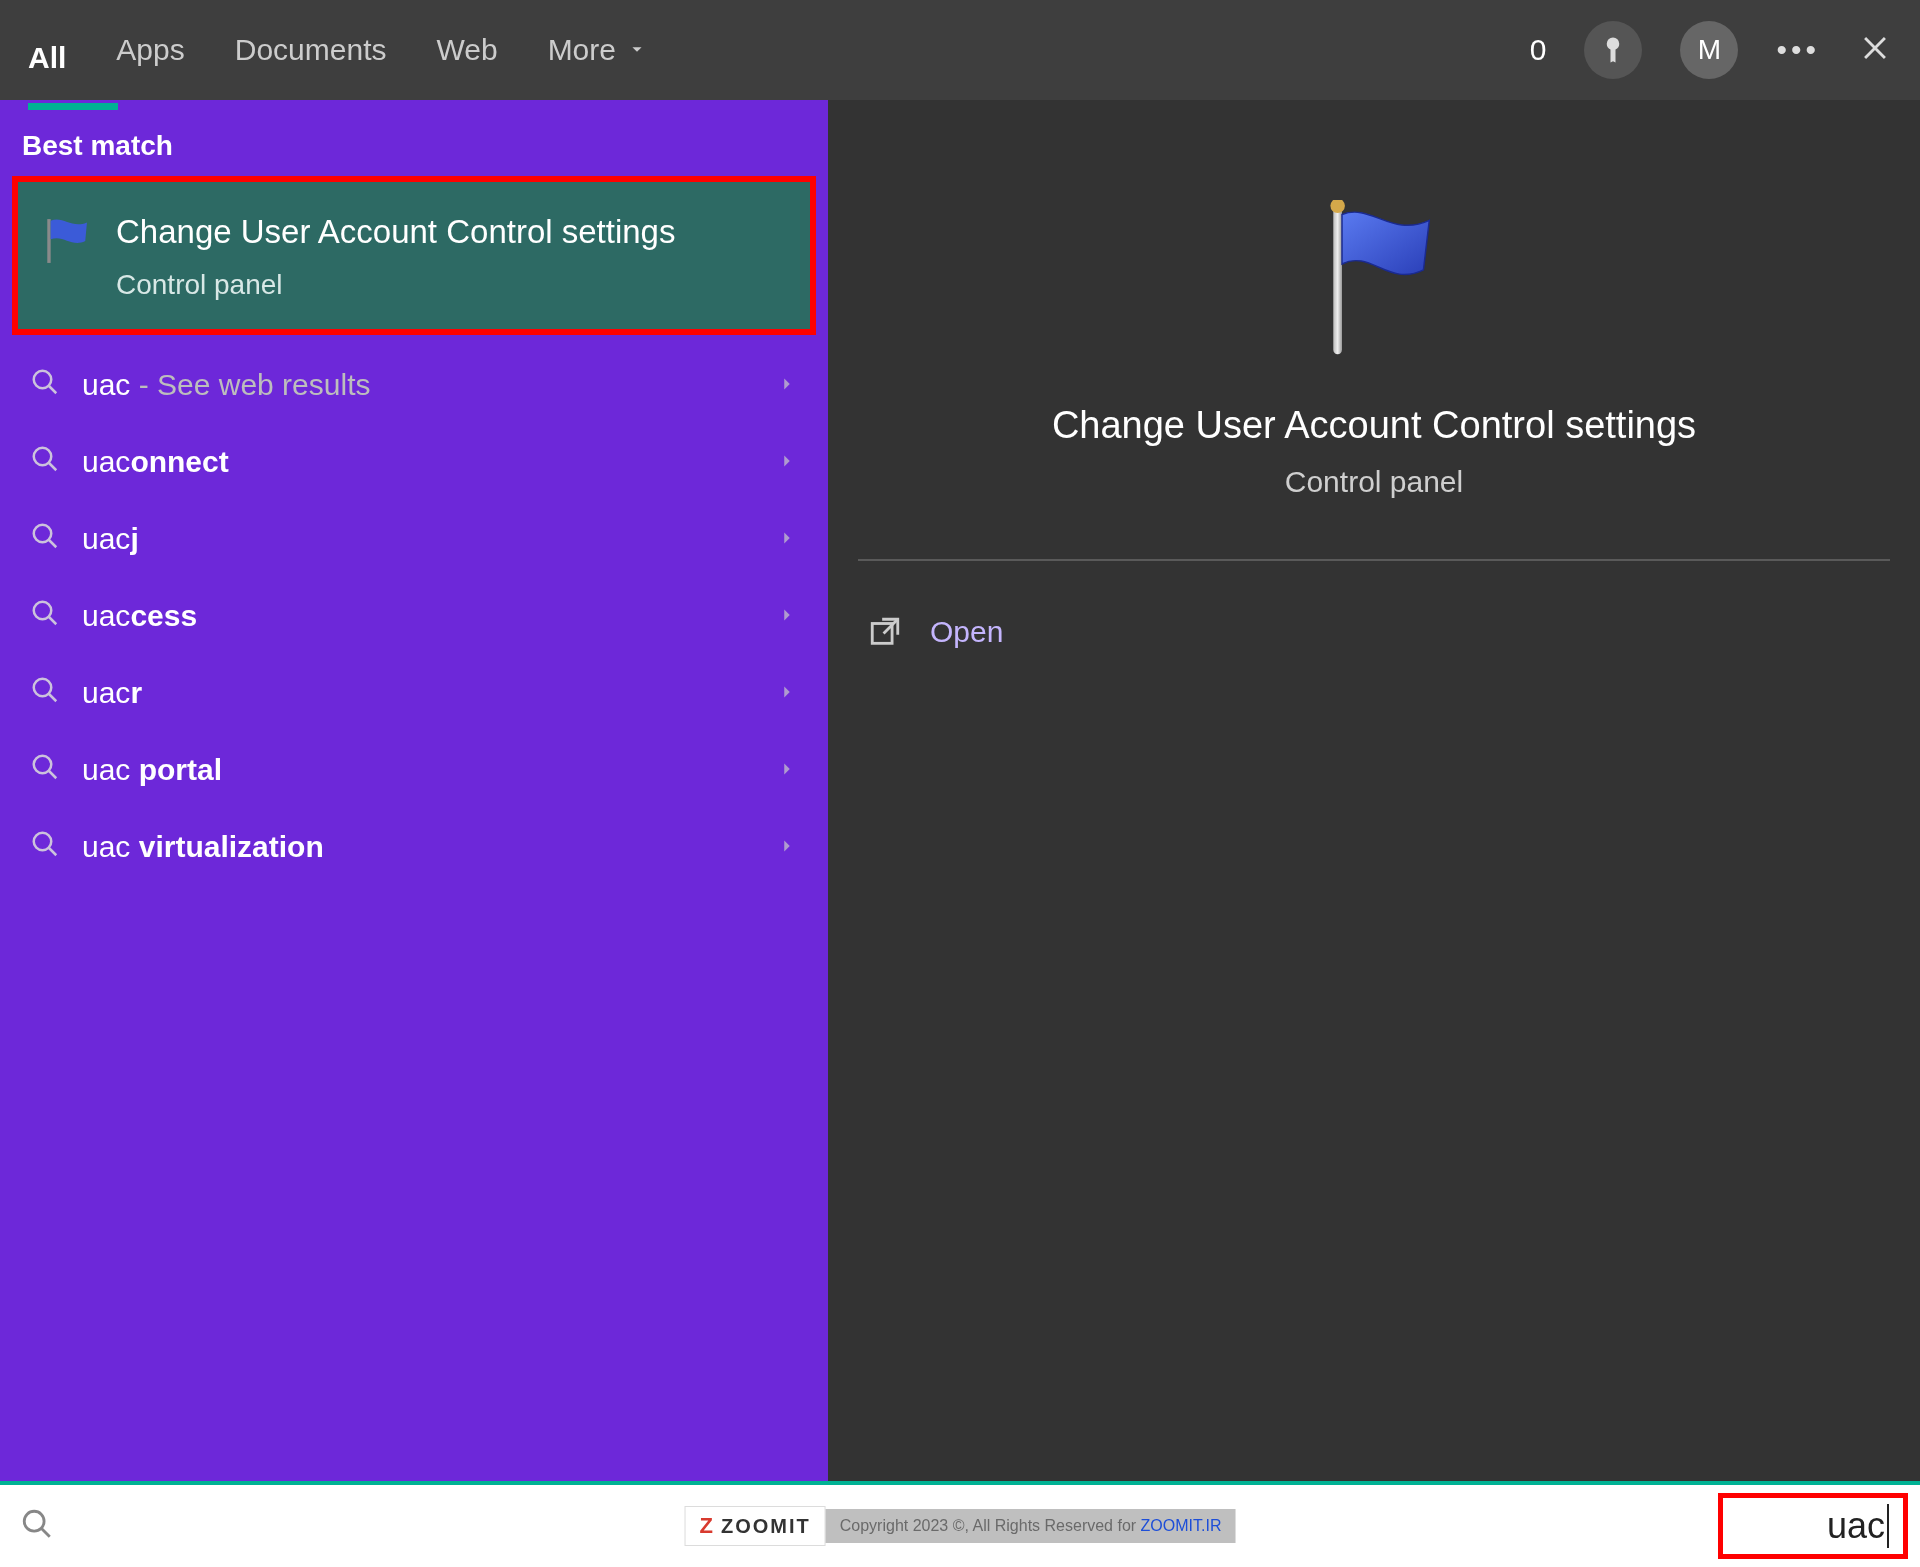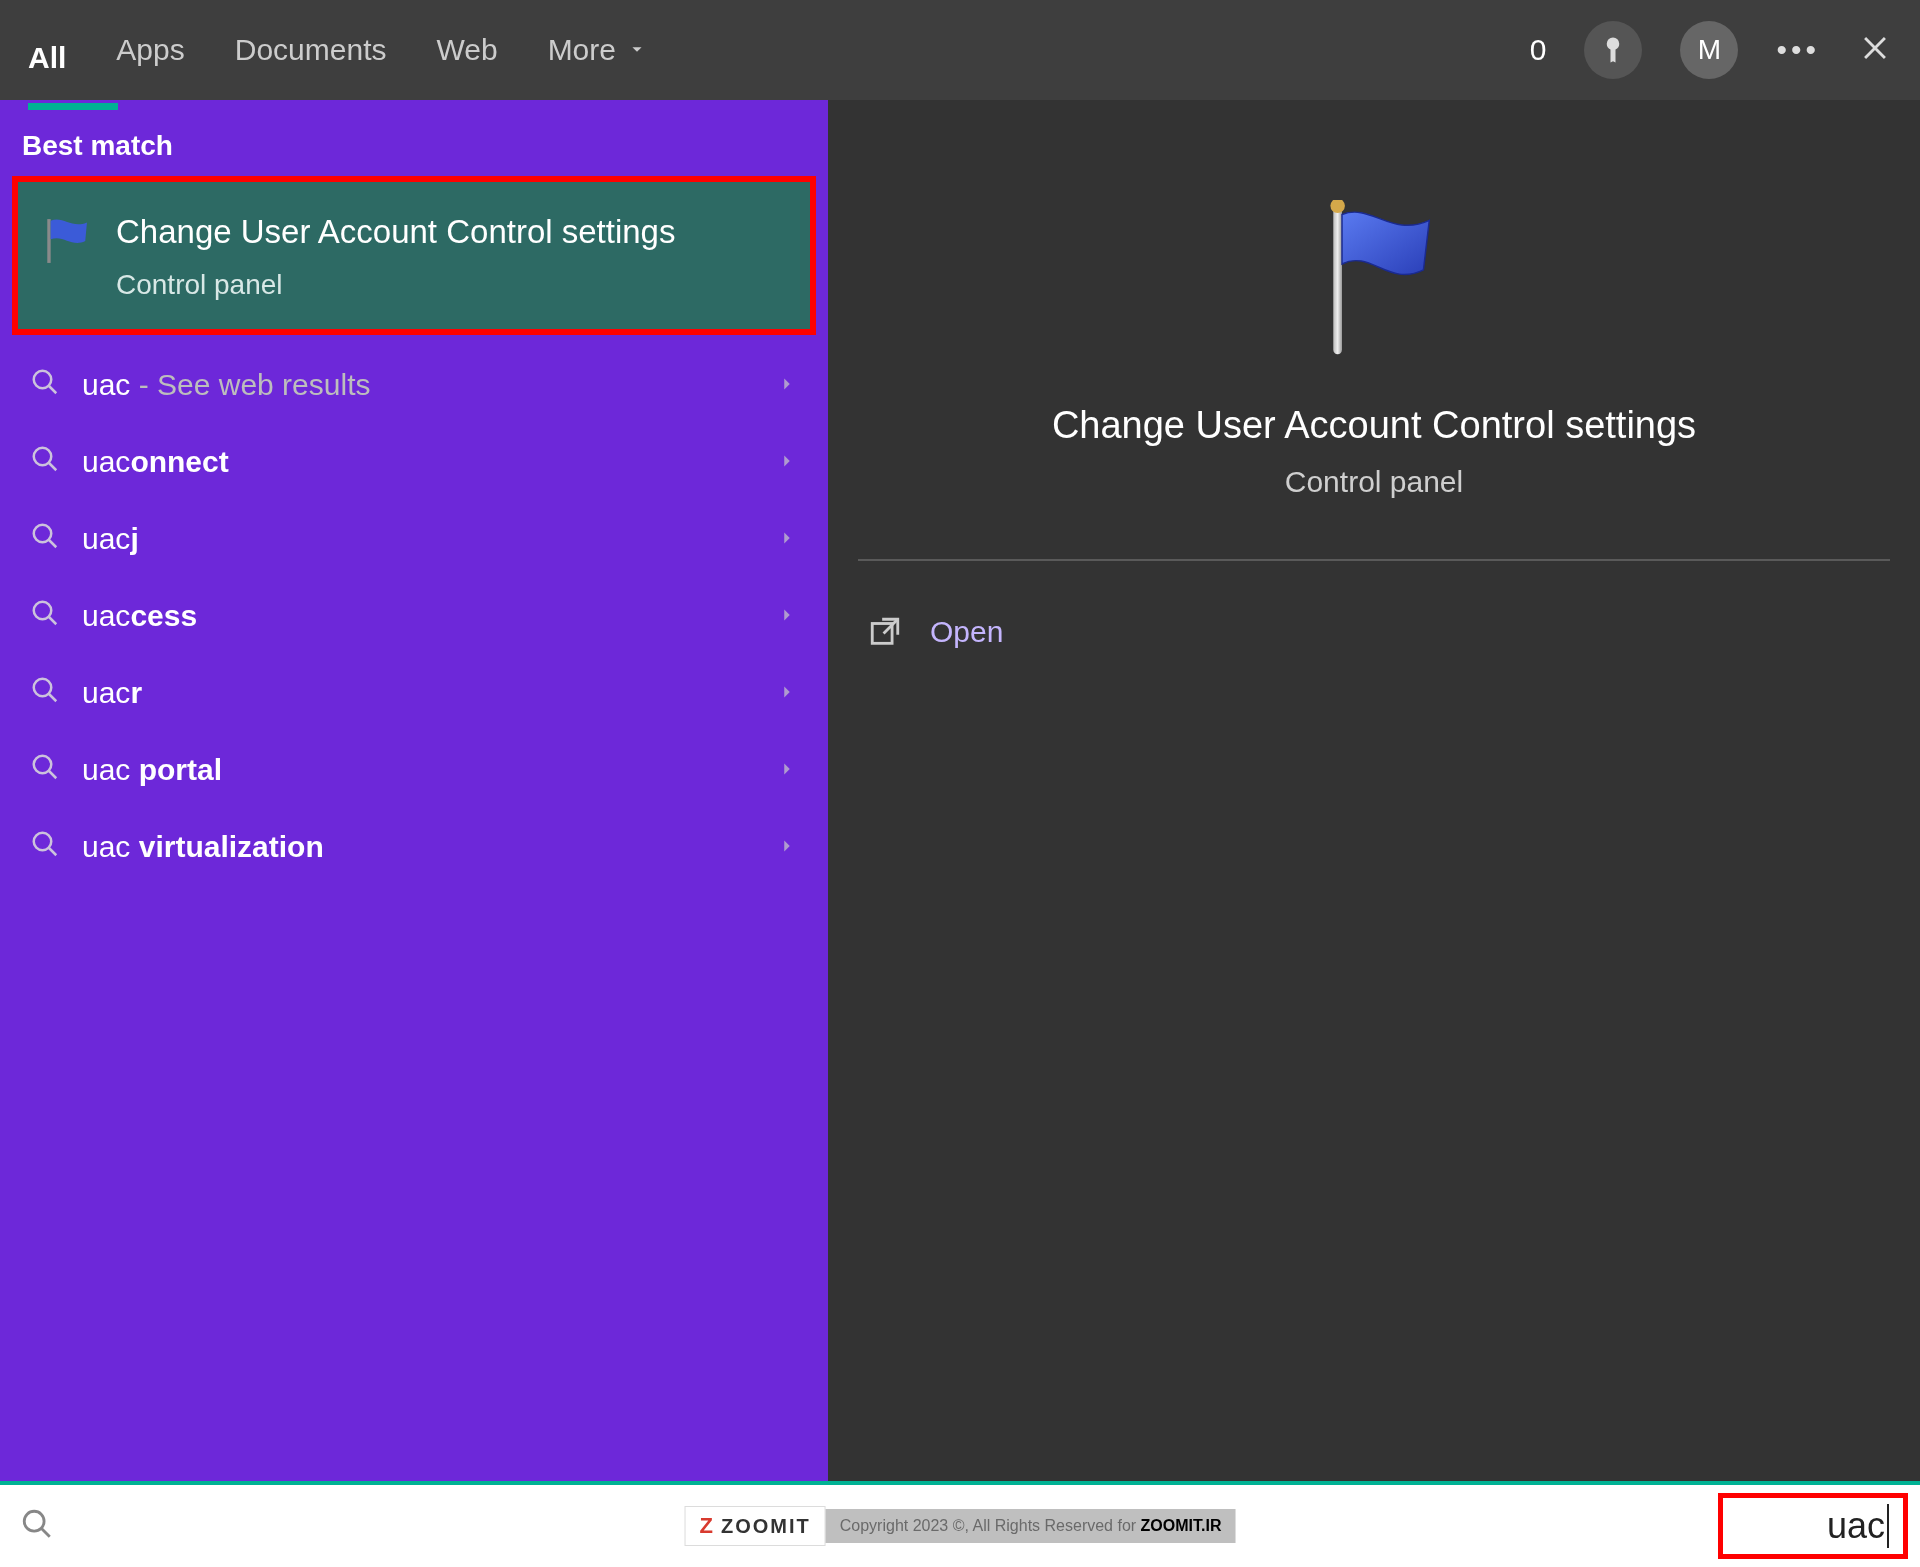--- a/index.html
+++ b/index.html
@@ -225,21 +225,21 @@
     letter-spacing: 2px;
     display:flex; align-items:center; gap:6px;
   }
   .wm-logo .z { color:#d83a2e; font-weight:900; font-size:22px; }
   .wm-copy {
     background: #bfbfbf;
     color: #6a6a6a;
     font-size: 16px;
     padding: 8px 14px;
   }
-  .wm-copy .brand { color: #000000; font-weight: bold; }
+  .wm-copy .brand { color: #1d4ed8; }
   .search-input-box {
     position: absolute;
     right: 12px;
     top: 8px;
     bottom: 8px;
     width: 190px;
     border: 5px solid var(--highlight-red);
     display: flex;
     align-items: center;
     justify-content: flex-end;

